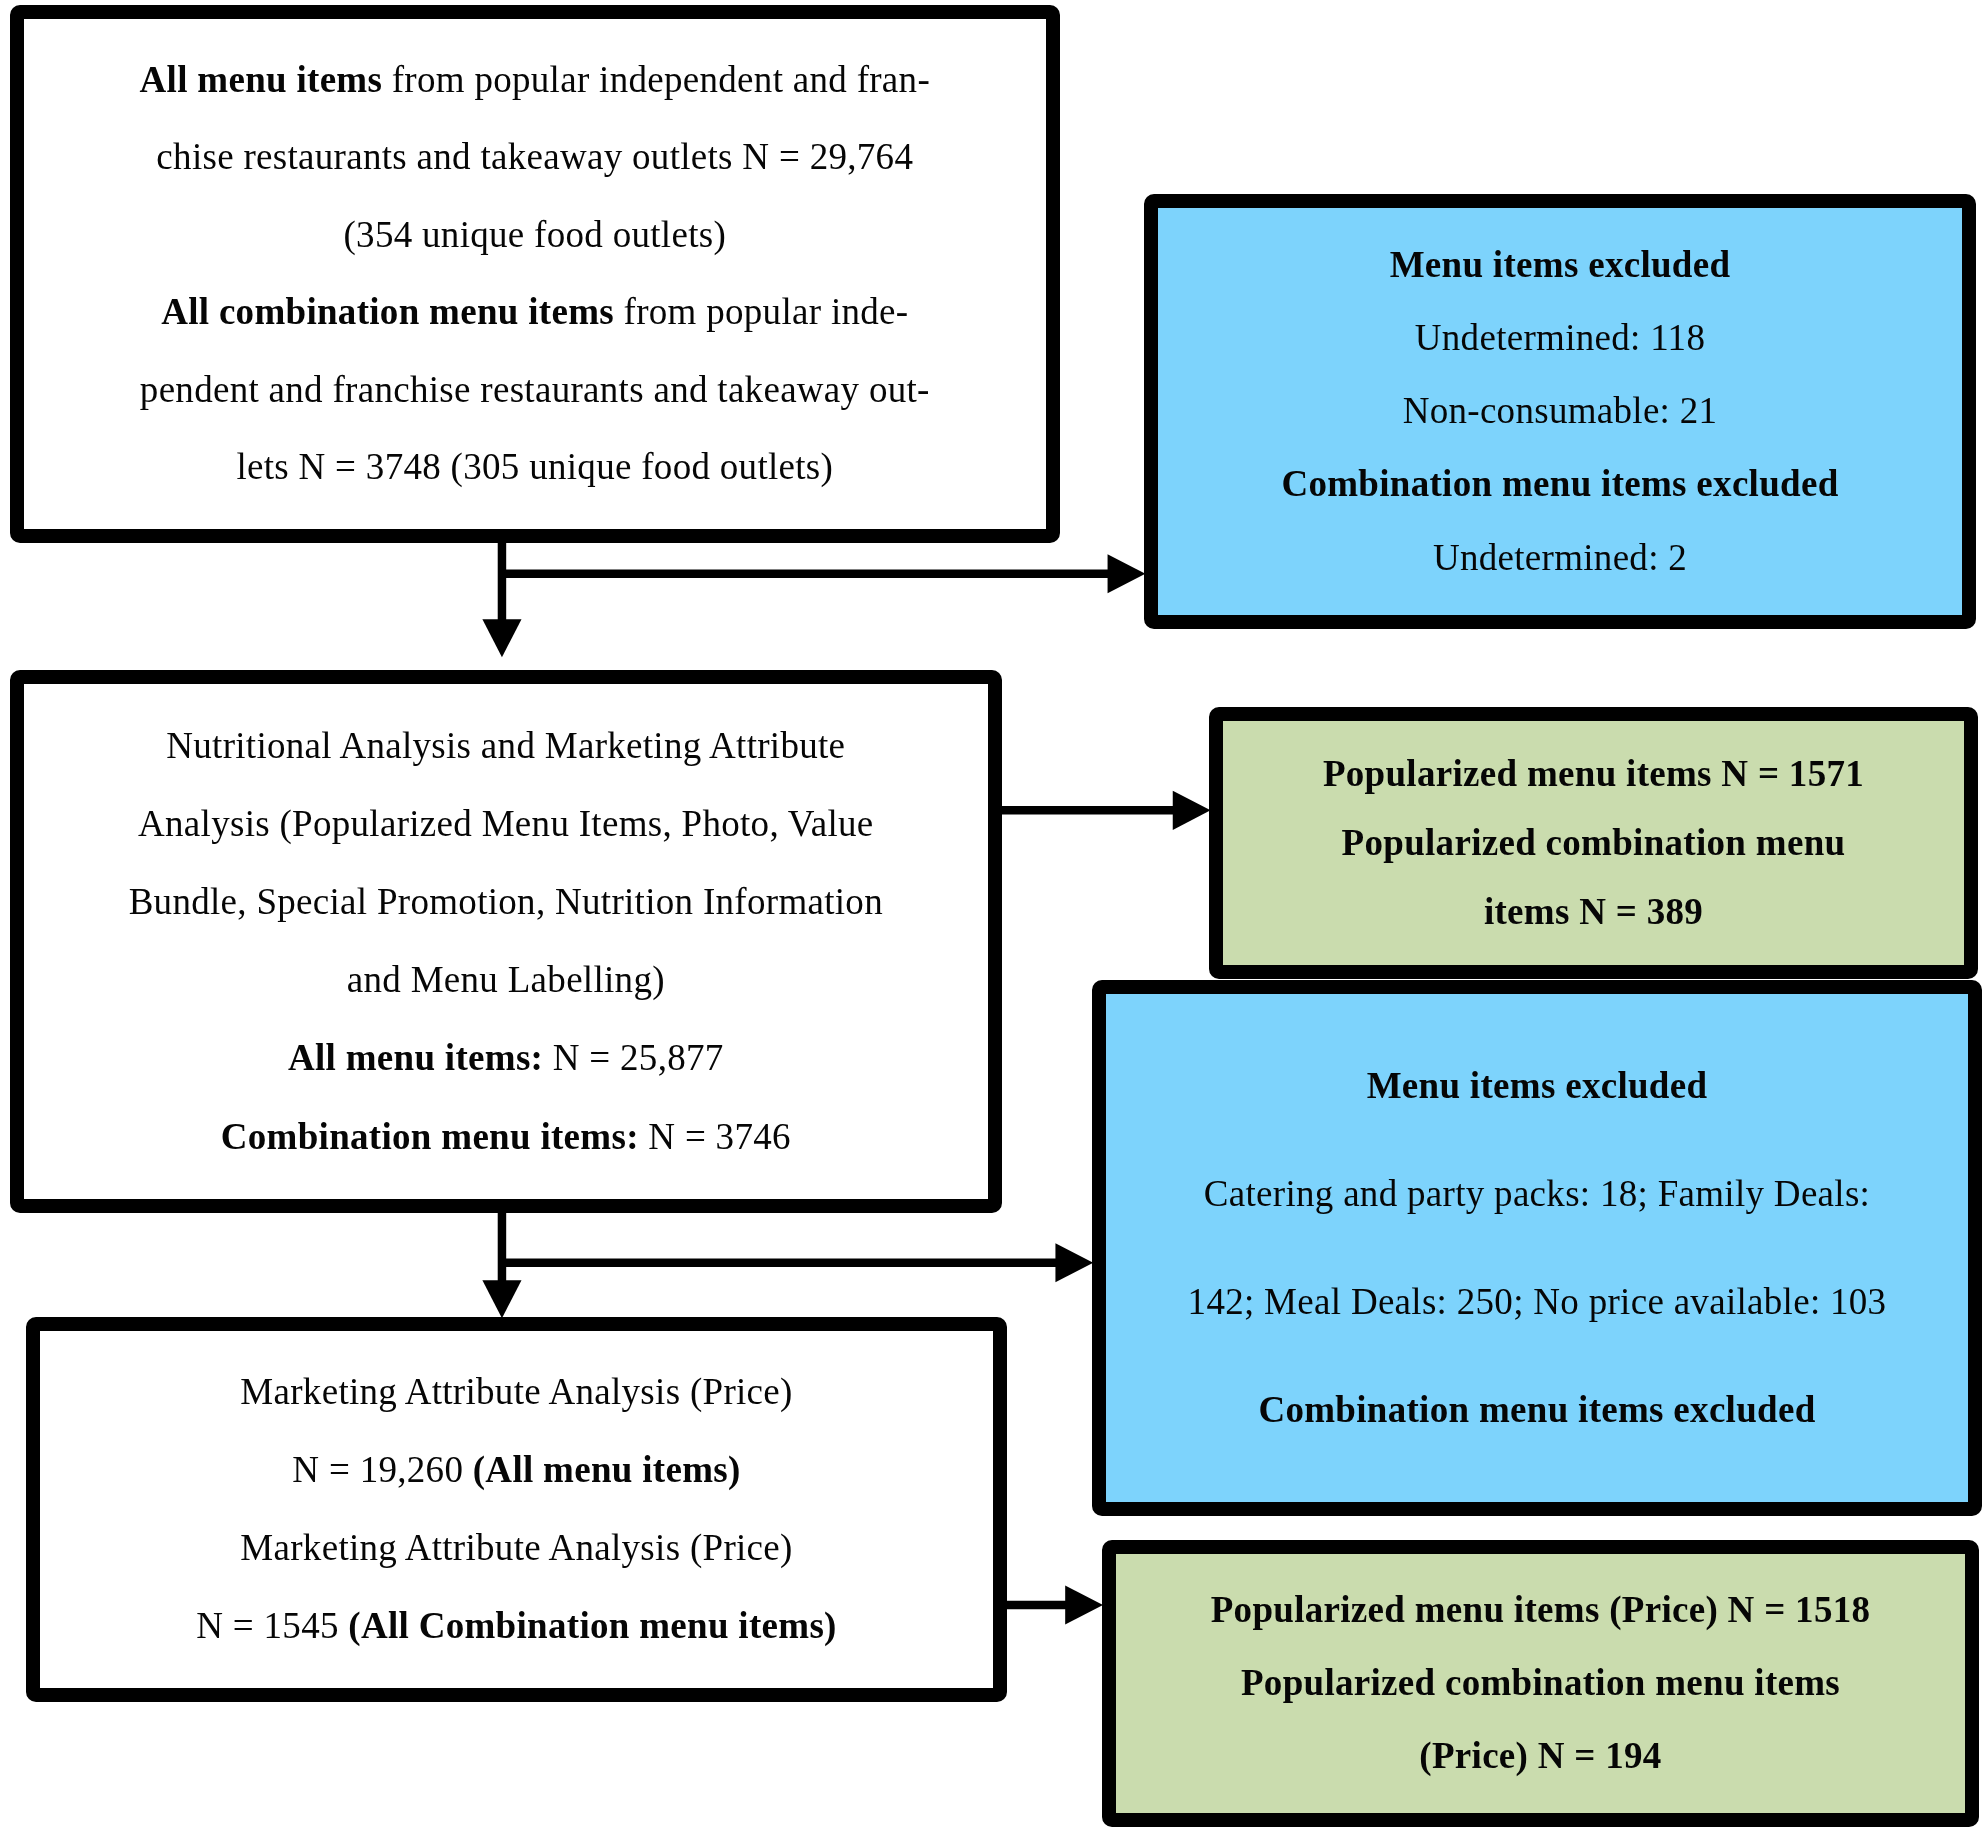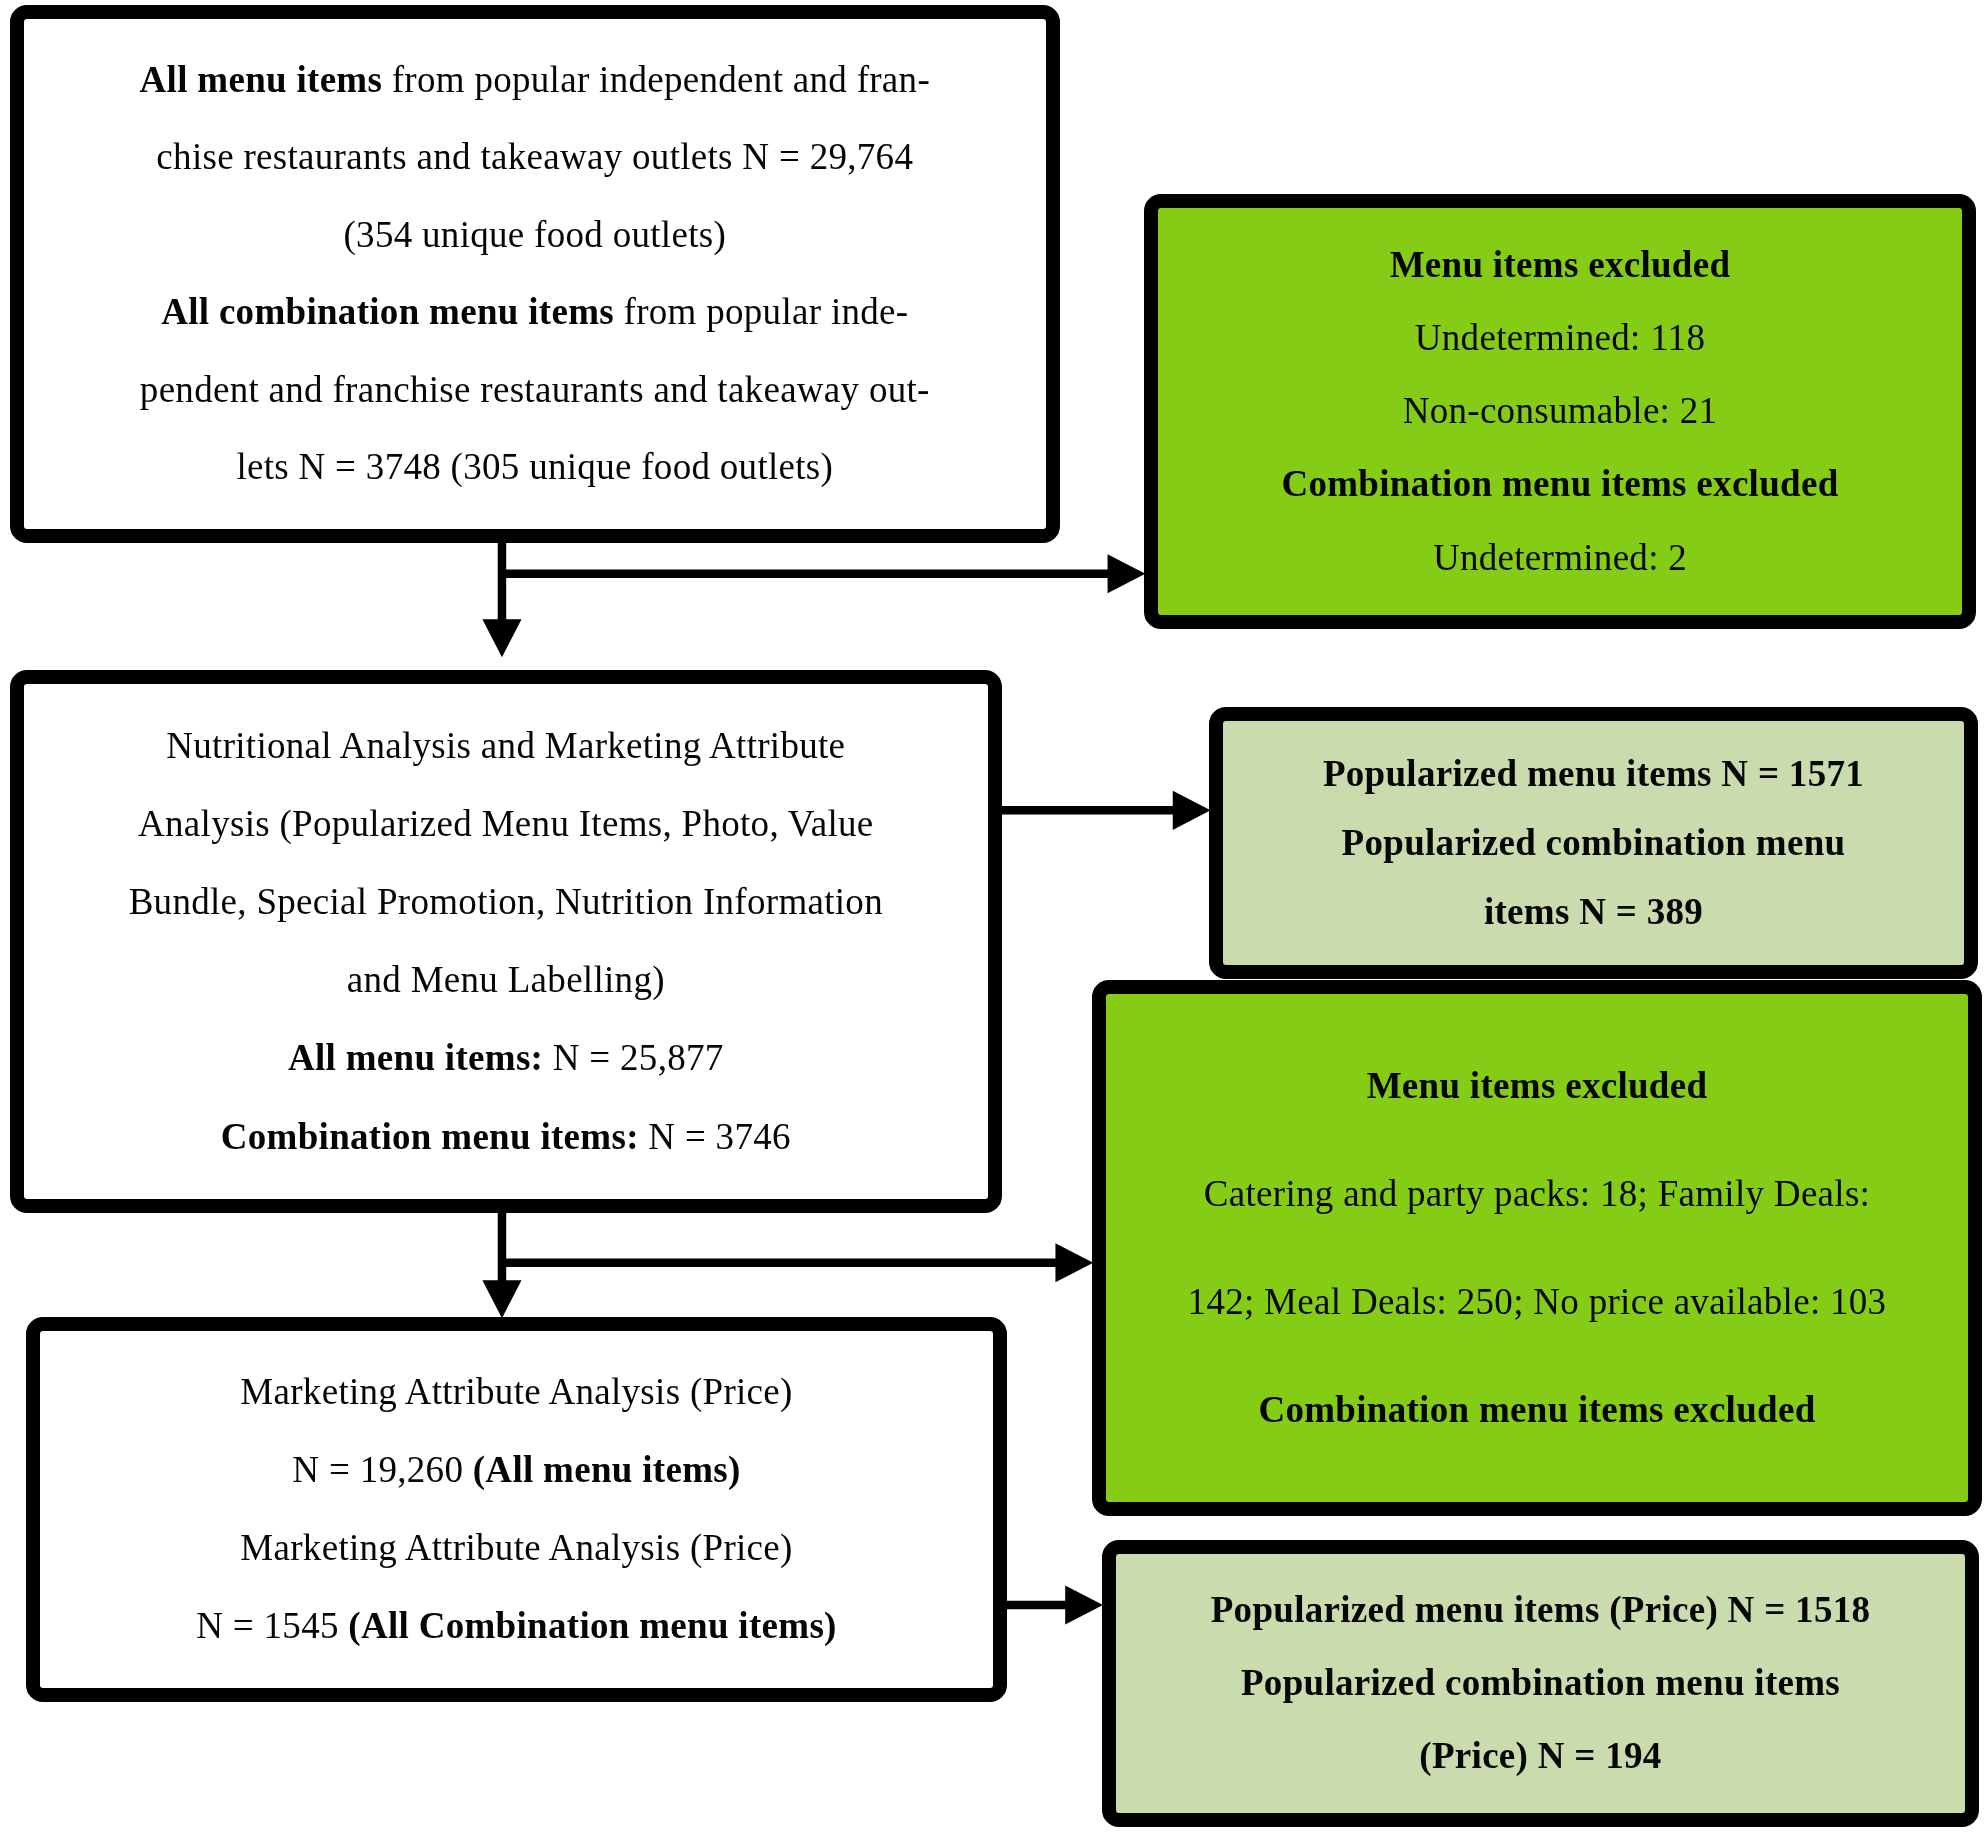--- a/index.html
+++ b/index.html
@@ -9,35 +9,35 @@
     height: 1841px;
     background: #ffffff;
     font-family: "Liberation Serif", "DejaVu Serif", serif;
     color: #060606;
     overflow: hidden;
   }
   .box {
     position: absolute;
     box-sizing: border-box;
     border: 14.3px solid #000000;
-    border-radius: 17px;
+    border-radius: 10px;
     display: flex;
     flex-direction: column;
     justify-content: space-evenly;
     align-items: center;
     text-align: center;
     padding: 5.2px 17px;
     font-size: 37px;
     letter-spacing: 0.3px;
     line-height: 1.15;
   }
   .box .line { display: block; white-space: nowrap; }
   .b { font-weight: bold; }
   .white-fill { background: #ffffff; }
-  .peach-fill { background: #84cc16; text-align: center; }
+  .peach-fill { background: #7dd3fc; text-align: center; }
   .green-fill { background: #cadcae; }
 
   #box-source       { left: 9.8px;   top: 4.6px;    width: 1050px; height: 538px; }
   #box-excluded1    { left: 1144px; top: 194px;  width: 832px; height: 435px; }
   #box-analysis     { left: 9.8px;   top: 670px; width: 992px; height: 543px; }
   #box-popularized1 { left: 1209px; top: 671px; width: 769px; height: 272px; margin-top: 36px; }
   #box-excluded2    { left: 1092px; top: 980px; width: 890px; height: 536px; }
   #box-price        { left: 26px;   top: 1317px; width: 981px; height: 385px; }
   #box-popularized2 { left: 1102px; top: 1540px; width: 877px; height: 287px; }
 

